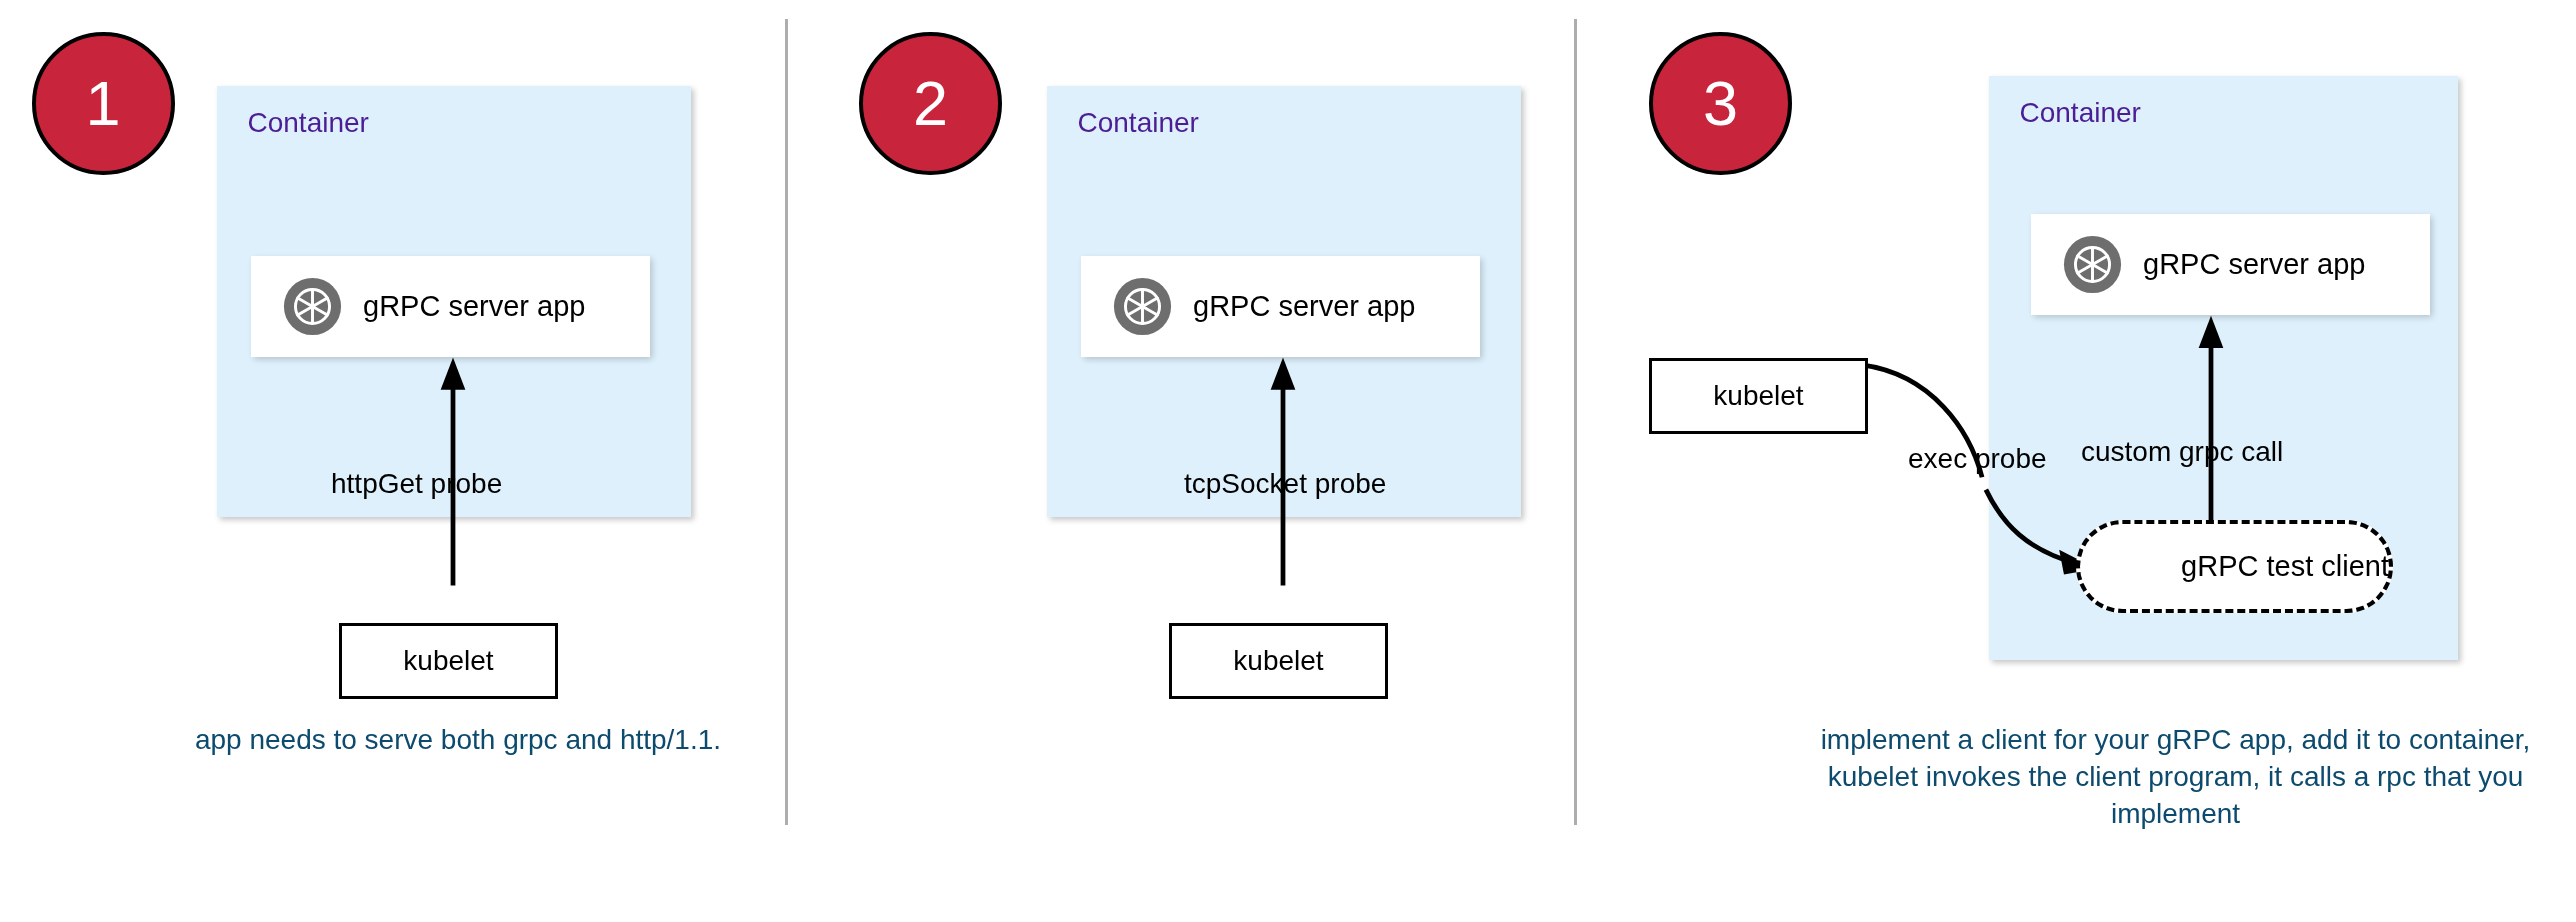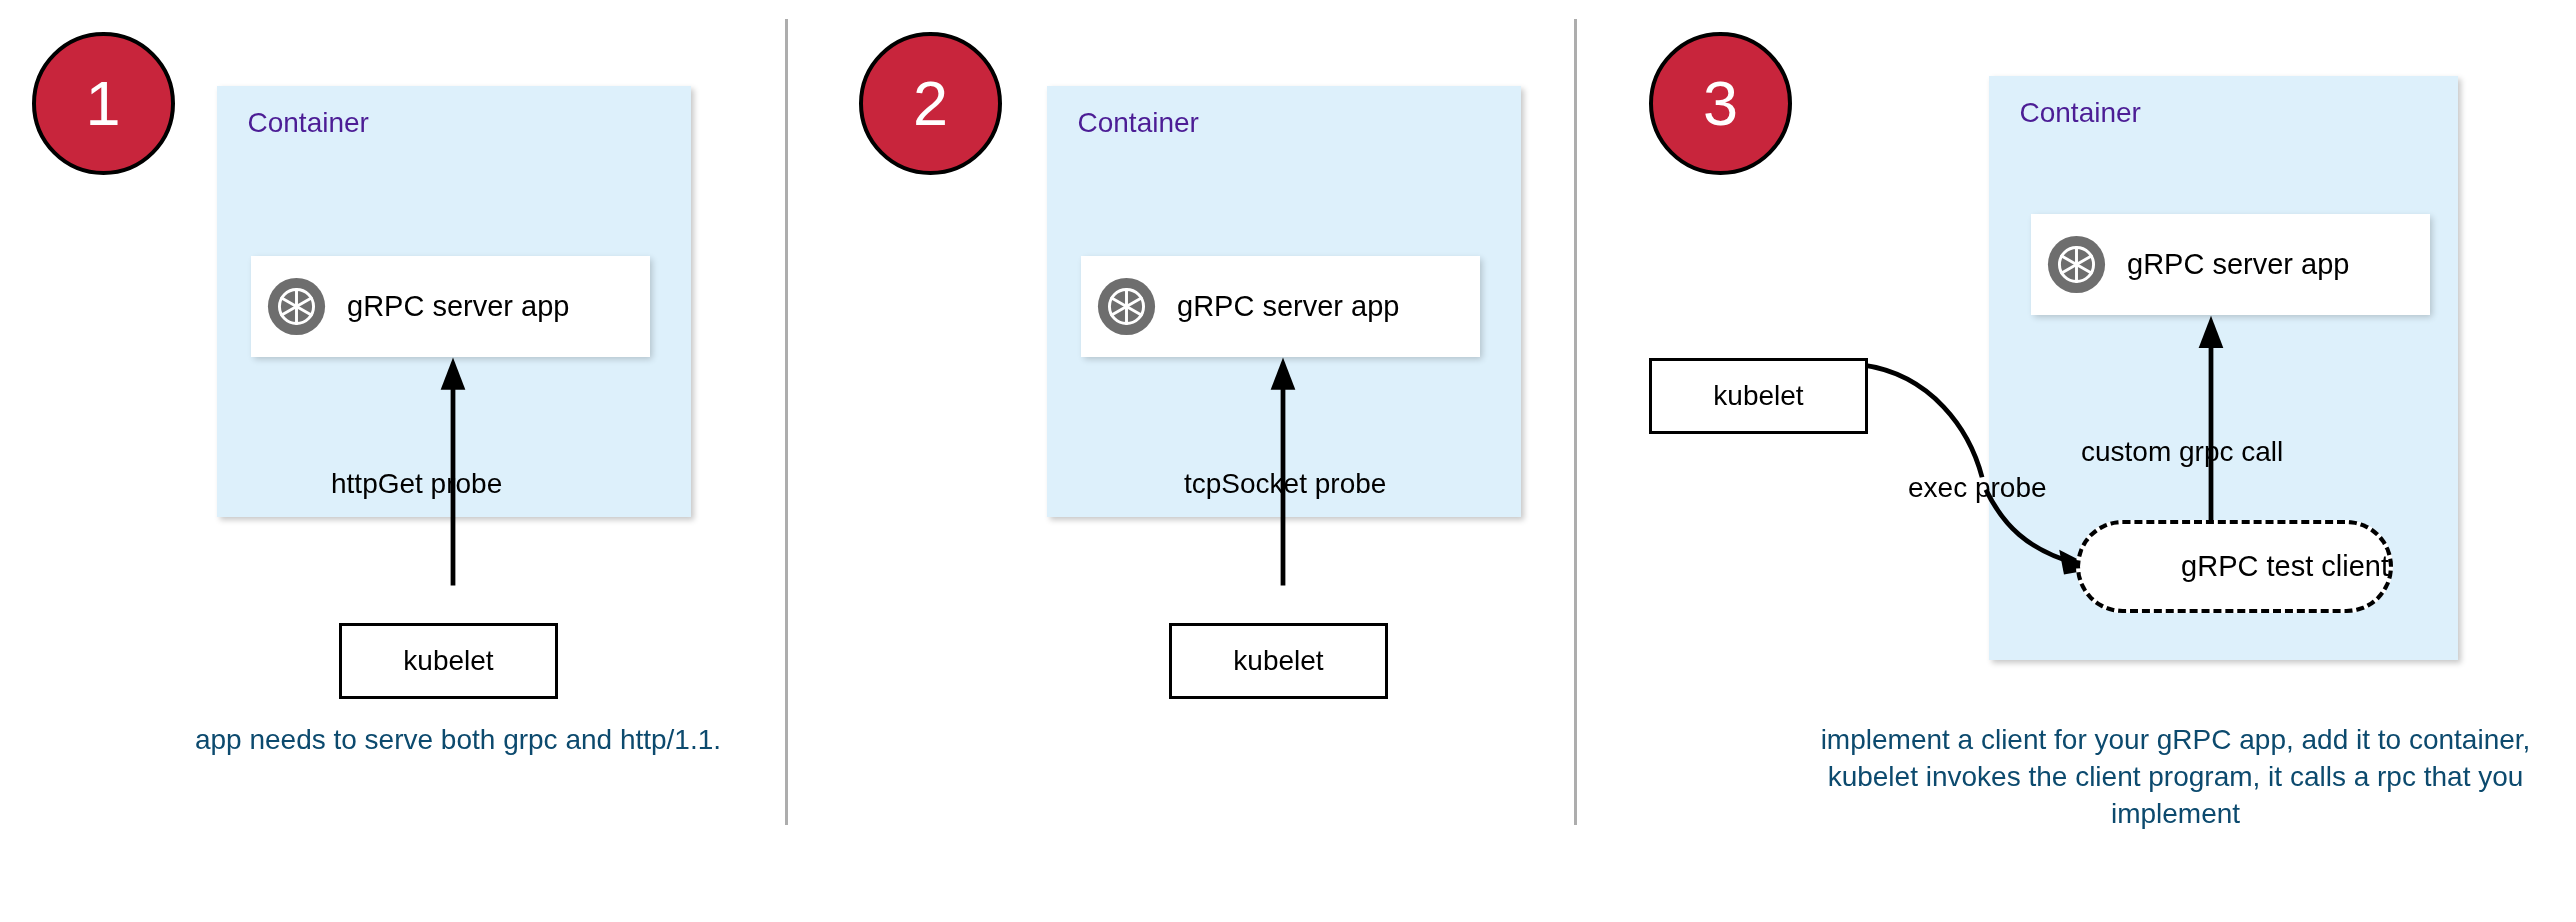--- a/index.html
+++ b/index.html
@@ -71,21 +71,21 @@
   }
 
   
   .app-card {
     position: absolute;
     background: #ffffff;
     box-shadow: 2.9px 2.9px 6.7px rgba(0,0,0,0.20);
     display: flex;
     align-items: center;
     box-sizing: border-box;
-    padding-left: 16px;
+    padding-left: 32px;
   }
   #app-card-1 { left: 251px;  top: 256px; width: 399px; height: 101px; }
   #app-card-2 { left: 1081px; top: 256px; width: 399px; height: 101px; }
   #app-card-3 { left: 2031px; top: 214px; width: 399px; height: 101px; }
 
   .app-card-label {
     font-size: 29px;
     margin-left: 21px;
     white-space: nowrap;
   }
@@ -106,21 +106,21 @@
   
   .probe-label {
     position: absolute;
     font-size: 28px;
     white-space: nowrap;
     background: transparent;
   }
   .probe-label b { font-weight: normal; }
   #label-httpget   { left: 331px;  top: 468px; }
   #label-tcpsocket { left: 1184px; top: 468px; }
-  #label-exec      { left: 1908px; top: 472px; }
+  #label-exec      { left: 1908px; top: 443px; }
   #label-grpccall  { left: 2081px; top: 436px; }
 
   
   .kubelet-box {
     position: absolute;
     background: #ffffff;
     border: 3.8px solid #000000;
     box-sizing: border-box;
     display: flex;
     align-items: center;

